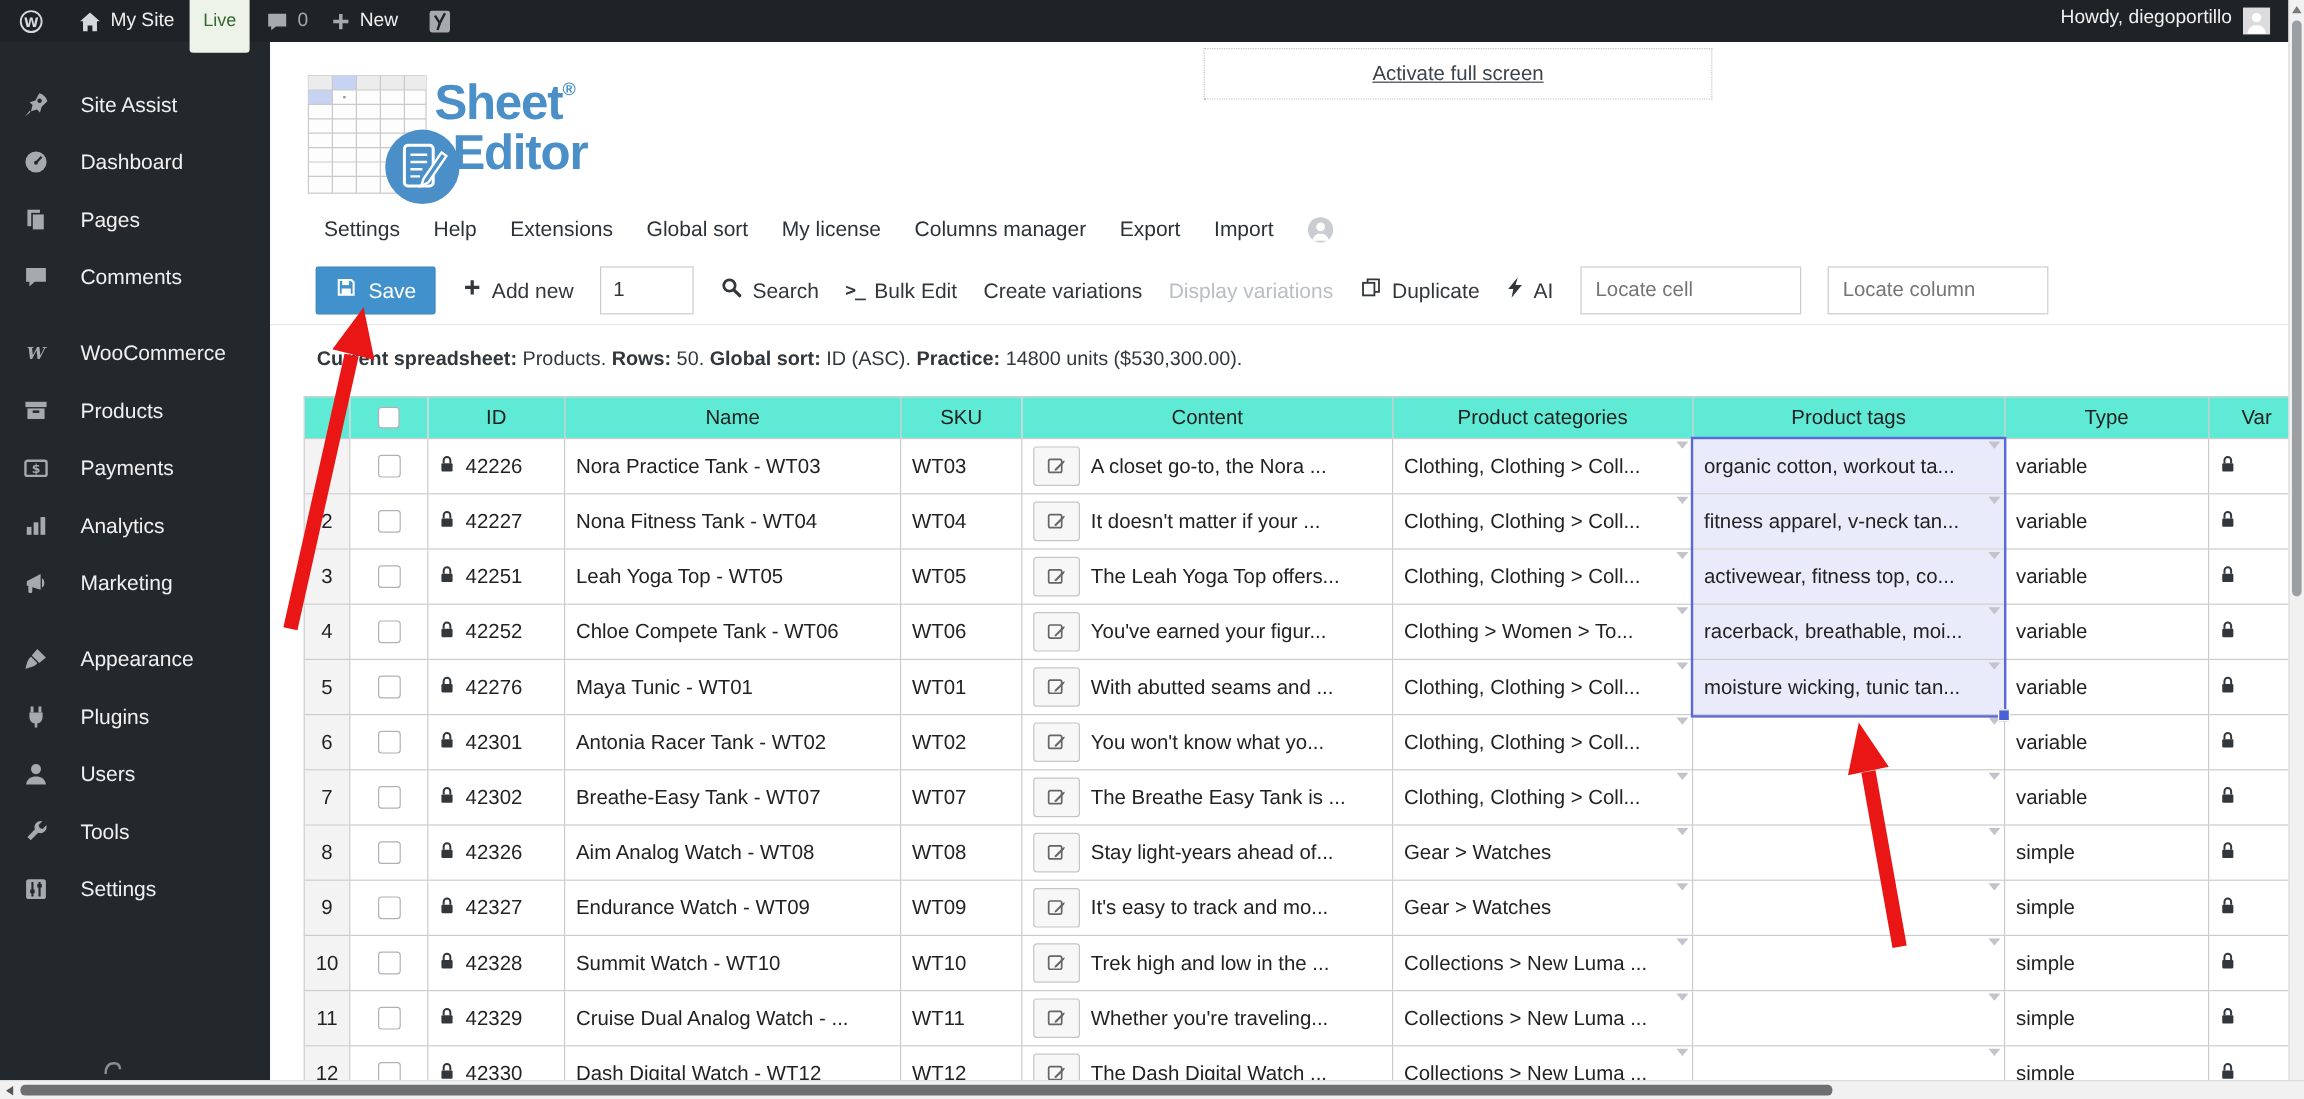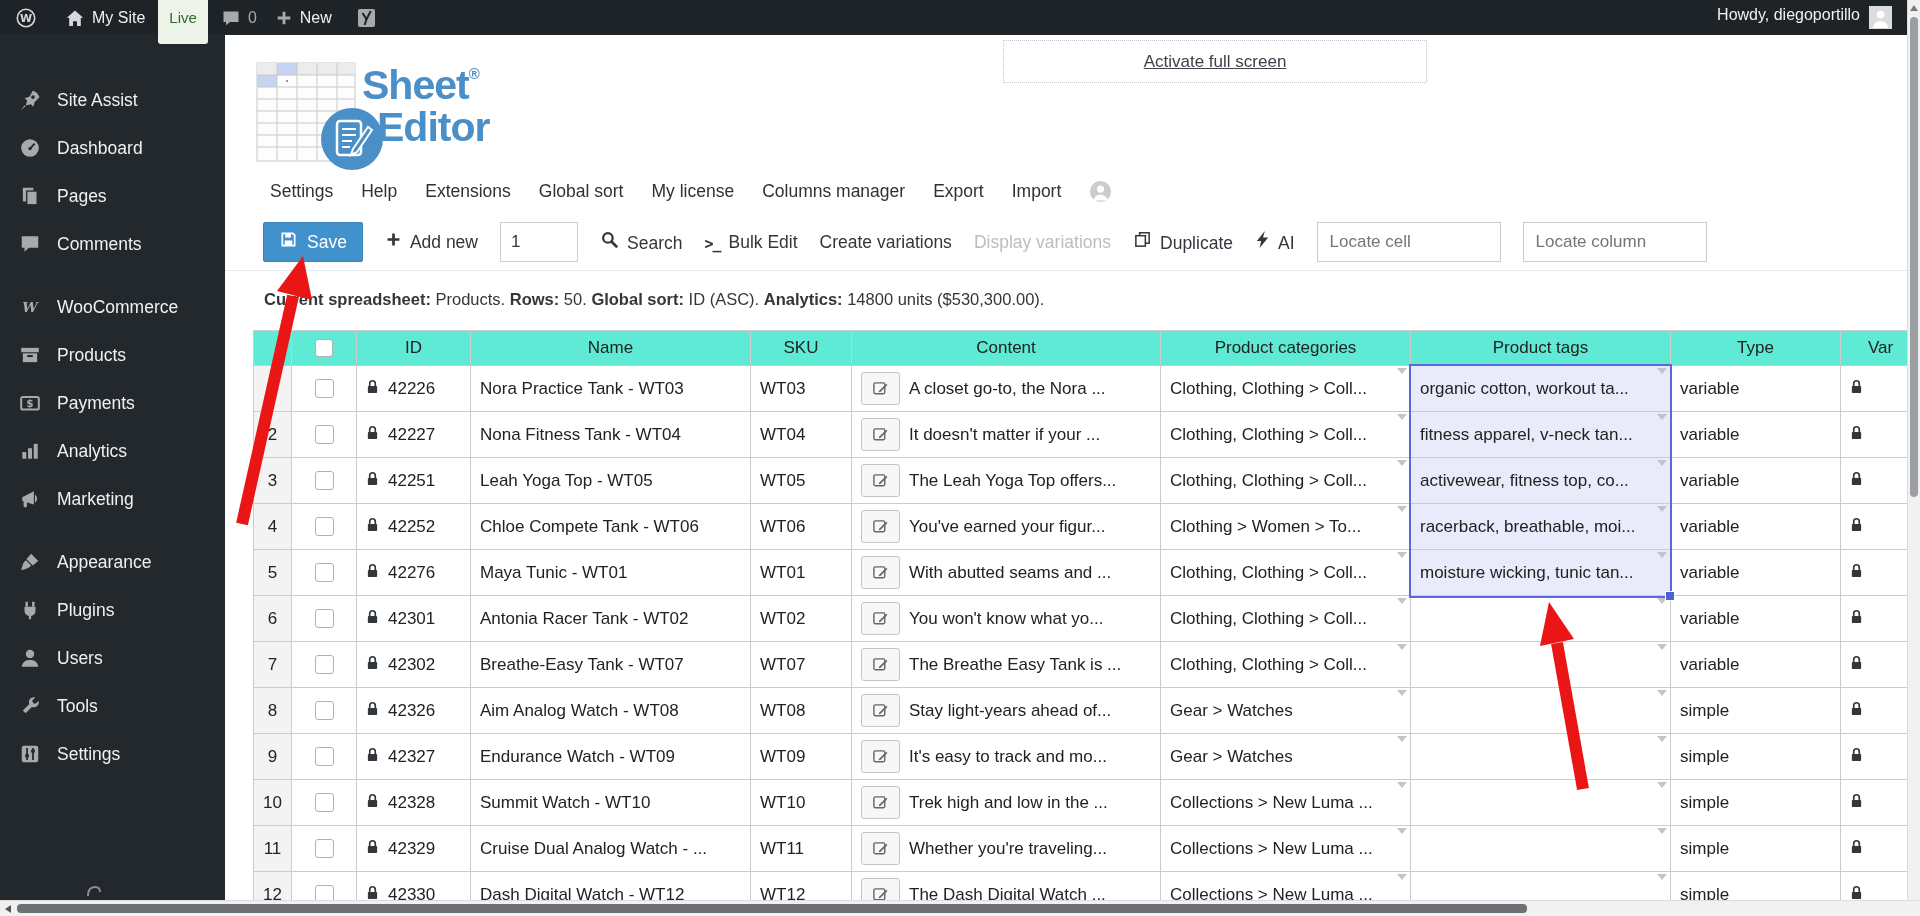--- a/index.html
+++ b/index.html
@@ -10,21 +10,21 @@
   .ab-item{display:flex;align-items:center;gap:7px;height:100%;padding:0 9px;cursor:pointer;color:#f0f0f1}
   .ab-item svg{display:block}
   .live-badge{background:#eef3ea;color:#33682e;font-size:15px;padding:18px 11px;border-radius:3px;margin:0 4px}
   .ab-count{color:#a7aaad}
   #ab-right{margin-left:auto;display:flex;align-items:flex-start;gap:9px;padding-right:28px;cursor:pointer}
   #ab-avatar{width:23px;height:23px;overflow:hidden}
   
   #sidebar{position:absolute;top:35px;left:0;width:225px;bottom:16px;background:#23282d;z-index:20;
     padding-top:28px;box-sizing:border-box;overflow:hidden}
   #sidebar ul{list-style:none;margin:0;padding:0}
-  .sb-item{display:flex;align-items:flex-end;gap:16px;height:48px;padding-left:19px;
+  .sb-item{display:flex;align-items:center;gap:26px;height:48px;padding-left:19px;
     color:#f0f0f1;font-size:17.5px;cursor:pointer}
   .sb-item.group-start{margin-top:15px}
   .sb-icon{width:22px;height:22px;flex:0 0 auto}
   .sb-icon svg{width:22px;height:22px;display:block}
   #sb-partial{position:absolute;bottom:0;left:86px}
   
   #fullscreen-box{position:absolute;left:1003px;top:40px;width:422px;height:41px;border:1px dotted #c3c4c7;
     display:flex;align-items:center;justify-content:center;background:#fff;z-index:5}
   #fullscreen-link{font-size:17px;color:#3c434a;text-decoration:underline;cursor:pointer}
   
@@ -36,21 +36,21 @@
   #logo-circle{position:absolute;left:64px;top:47px}
   
   #plugin-menu{position:absolute;left:270px;top:180px;display:flex;gap:28px;align-items:center;
     list-style:none;margin:0;padding:0;font-size:17.5px;color:#2c3338;z-index:4}
   #plugin-menu li{cursor:pointer}
   #menu-avatar{width:23px;height:23px;cursor:pointer}
   
   #toolbar{position:absolute;left:263px;top:221px;height:42px;display:flex;align-items:center;gap:22px;z-index:4}
   #save-button{display:flex;align-items:center;gap:9px;background:#4191cd;color:#fff;font-size:17.5px;
     height:40px;padding:0 15px;border:1px solid #3a83bb;border-radius:2px;cursor:pointer}
-  .tb-item{display:flex;align-items:flex-end;gap:8px;font-size:17.5px;color:#32373c;cursor:pointer;white-space:nowrap}
+  .tb-item{display:flex;align-items:center;gap:8px;font-size:17.5px;color:#32373c;cursor:pointer;white-space:nowrap}
   .tb-item.disabled{color:#b9bec3;cursor:default}
   .glyph{font-family:"DejaVu Sans Mono",monospace;font-weight:bold;font-size:15px;letter-spacing:-1px}
   #add-count-input{width:56px;height:38px;border:1px solid #ccc;font-size:17px;padding:0 10px;color:#32373c;
     font-family:"Liberation Sans",sans-serif}
   .locate-input{width:158px;height:38px;border:1px solid #ccc;font-size:17px;padding:0 12px;color:#32373c;
     font-family:"Liberation Sans",sans-serif}
   #toolbar-divider{position:absolute;left:225px;top:270px;width:1695px;border-top:1px solid #e7e8ea}
   
   #status-line{position:absolute;left:264px;top:290px;font-size:16.5px;color:#32373c;z-index:2}
   #status-line b{font-weight:bold}
@@ -371,21 +371,21 @@
     <span><svg width="15" height="19" viewBox="0 0 14 20">
           <path fill="#32373c" d="M9.5 1L1 11.5h4.5L4 19l9-11H7.5z"></path>
         </svg></span>
     <span>AI</span>
   </span>
   <input class="locate-input" placeholder="Locate cell" style="">
   <input class="locate-input" placeholder="Locate column" style="">
 </div>
 <div id="toolbar-divider"></div>
 
-<div id="status-line"><b>Current spreadsheet:</b><span> Products. </span><b>Rows:</b><span> 50. </span><b>Global sort:</b><span> ID (ASC). </span><b>Analytics:</b><span> 14800 units ($530,300.00). </span></div>
+<div id="status-line"><b>Current spreadsheet:</b><span> Products. </span><b>Rows:</b><span> 50. </span><b>Global sort:</b><span> ID (ASC). </span><b>Practice:</b><span> 14800 units ($530,300.00). </span></div>
 
 <div id="sheet">
   <table>
     <colgroup>
       <col style="width:38px">
         <col style="width:65px">
         <col style="width:114px">
         <col style="width:280px">
       <col style="width:101px">
         <col style="width:309px">

